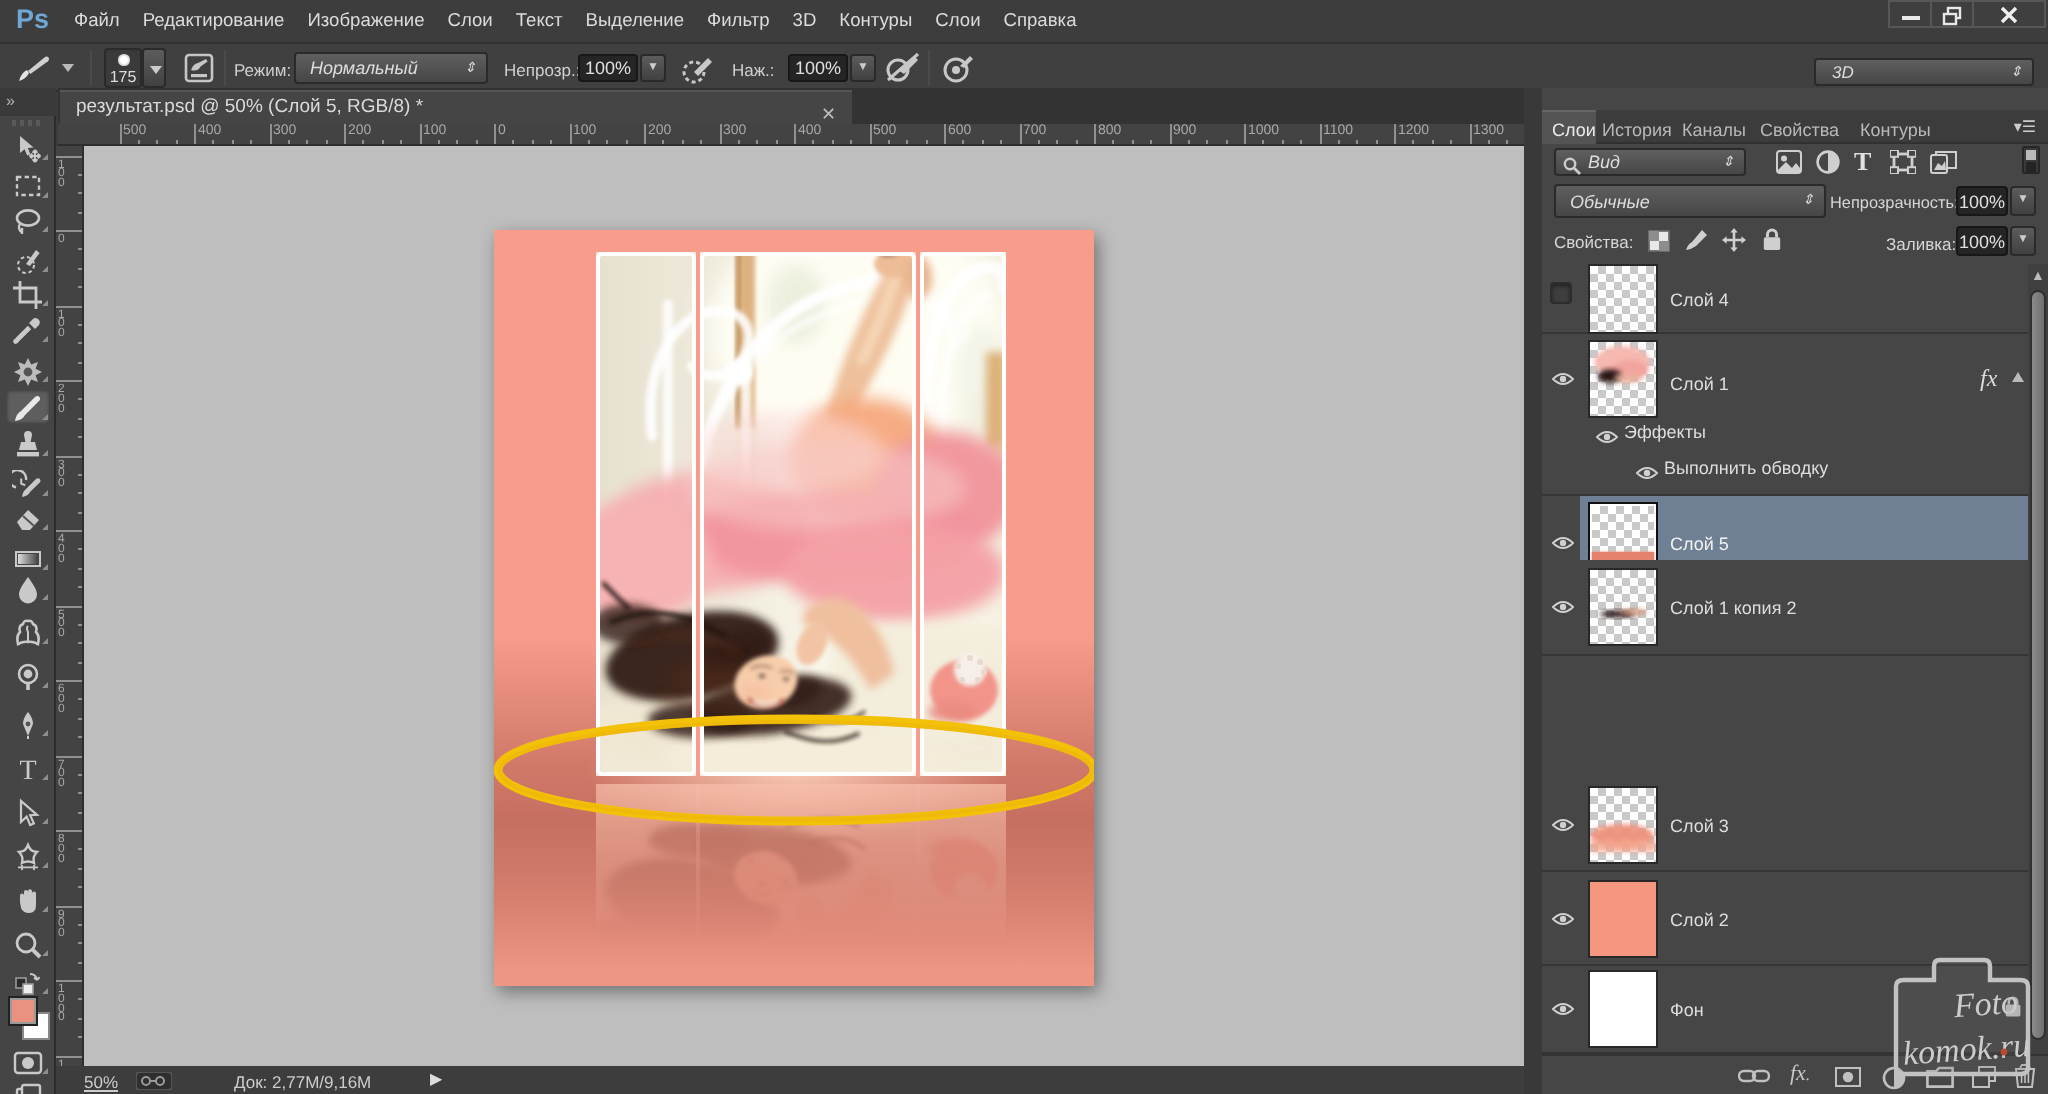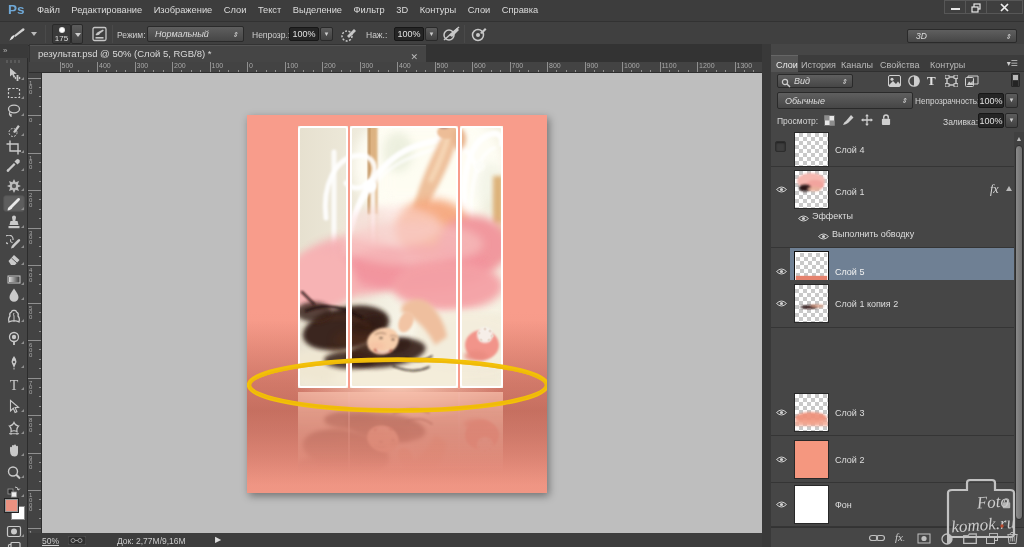--- a/index.html
+++ b/index.html
@@ -631,21 +631,21 @@
 
     <div style="position:absolute;left:0;top:11px;width:253px;height:17px;background:#3c3c3c;border-bottom:1px solid #303030;"></div>
     <div style="position:absolute;left:0;top:11px;width:27px;height:17px;background:#545454;border-top:1px solid #666;"></div>
     <div class="ptab" style="left:5px;top:12px;color:#ececec;">Слои</div>
     <div class="ptab" style="left:30px;top:12px;">История</div>
     <div class="ptab" style="left:70px;top:12px;">Каналы</div>
     <div class="ptab" style="left:109px;top:12px;">Свойства</div>
     <div class="ptab" style="left:159px;top:12px;">Контуры</div>
     <div style="position:absolute;right:6px;top:15px;color:#ccc;font-size:8px;">▾☰</div>
 
-    <div class="drop" style="left:6px;top:30px;width:76px;height:14px;line-height:13px;padding-left:16px;">Вид<span style="position:absolute;right:5px;top:0;font-size:7px;">⇕</span>
+    <div class="drop" style="left:6px;top:30px;width:96px;height:14px;line-height:13px;padding-left:16px;">Вид<span style="position:absolute;right:5px;top:0;font-size:7px;">⇕</span>
       <svg style="position:absolute;left:3px;top:3px" width="10" height="10" viewBox="0 0 10 10">
           <circle cx="4" cy="4" r="2.6" fill="none" stroke="#ccc" stroke-width="1.2"></circle>
           <path d="M6,6 L9,9" stroke="#ccc" stroke-width="1.4"></path>
         </svg>
     </div>
     <svg class="abs" style="left:117px;top:31px" width="13" height="12" viewBox="0 0 13 12">
         <rect x="0.5" y="0.5" width="12" height="11" rx="1.5" fill="none" stroke="#cfcfcf"></rect>
         <circle cx="4" cy="4.2" r="1.5" fill="#cfcfcf"></circle>
         <path d="M1,10 L5,6 L8,9 L10,6.5 L12,9 L12,11 L1,11 Z" fill="#cfcfcf"></path>
       </svg>
@@ -669,21 +669,21 @@
     <div class="abs" style="left:240px;top:29px;width:9px;height:14px;background:#3a3a3a;border:1px solid #262626;border-radius:1px;">
       <div style="position:absolute;left:1px;top:1px;width:5px;height:5px;background:#b9b9b9;"></div>
       <div style="position:absolute;left:1px;top:7px;width:5px;height:5px;background:#242424;"></div>
     </div>
 
     <div class="drop" style="left:6px;top:48px;width:136px;height:17px;line-height:16px;padding-left:7px;">Обычные<span style="position:absolute;right:5px;top:0;font-size:7px;">⇕</span></div>
     <div class="lbl" style="left:144px;top:53px;color:#d5d5d5;font-size:8.2px;">Непрозрачность:</div>
     <div class="numbox" style="left:207px;top:49px;width:26px;height:15px;line-height:14px;">100%</div>
     <div class="ddbtn" style="left:234px;top:49px;height:15px;width:13px;">▼</div>
 
-    <div class="lbl" style="left:6px;top:72px;color:#d5d5d5;">Просмотр:</div>
+    <div class="lbl" style="left:6px;top:72px;color:#d5d5d5;">Свойства:</div>
     <svg class="abs" style="left:53px;top:71px" width="11" height="11" viewBox="0 0 12 12">
         <rect x="0.5" y="0.5" width="11" height="11" fill="#e8e8e8" stroke="#666"></rect>
         <rect x="0.5" y="0.5" width="5.5" height="5.5" fill="#8d8d8d"></rect>
         <rect x="6" y="6" width="5.5" height="5.5" fill="#8d8d8d"></rect>
       </svg>
     <svg class="abs" style="left:71px;top:70px" width="13" height="12" viewBox="0 0 13 12">
         <path d="M1,11 Q2,8 4,7 L9,1 L11.5,3.5 L6,9 Q4,10.5 1,11 Z" fill="#cfcfcf"></path>
       </svg>
     <svg class="abs" style="left:90px;top:70px" width="12" height="12" viewBox="0 0 13 13">
         <path d="M6.5,0 L8.5,2.5 L7.2,2.5 L7.2,5.8 L10.5,5.8 L10.5,4.5 L13,6.5 L10.5,8.5 L10.5,7.2 L7.2,7.2 L7.2,10.5 L8.5,10.5 L6.5,13 L4.5,10.5 L5.8,10.5 L5.8,7.2 L2.5,7.2 L2.5,8.5 L0,6.5 L2.5,4.5 L2.5,5.8 L5.8,5.8 L5.8,2.5 L4.5,2.5 Z" fill="#cfcfcf"></path>

